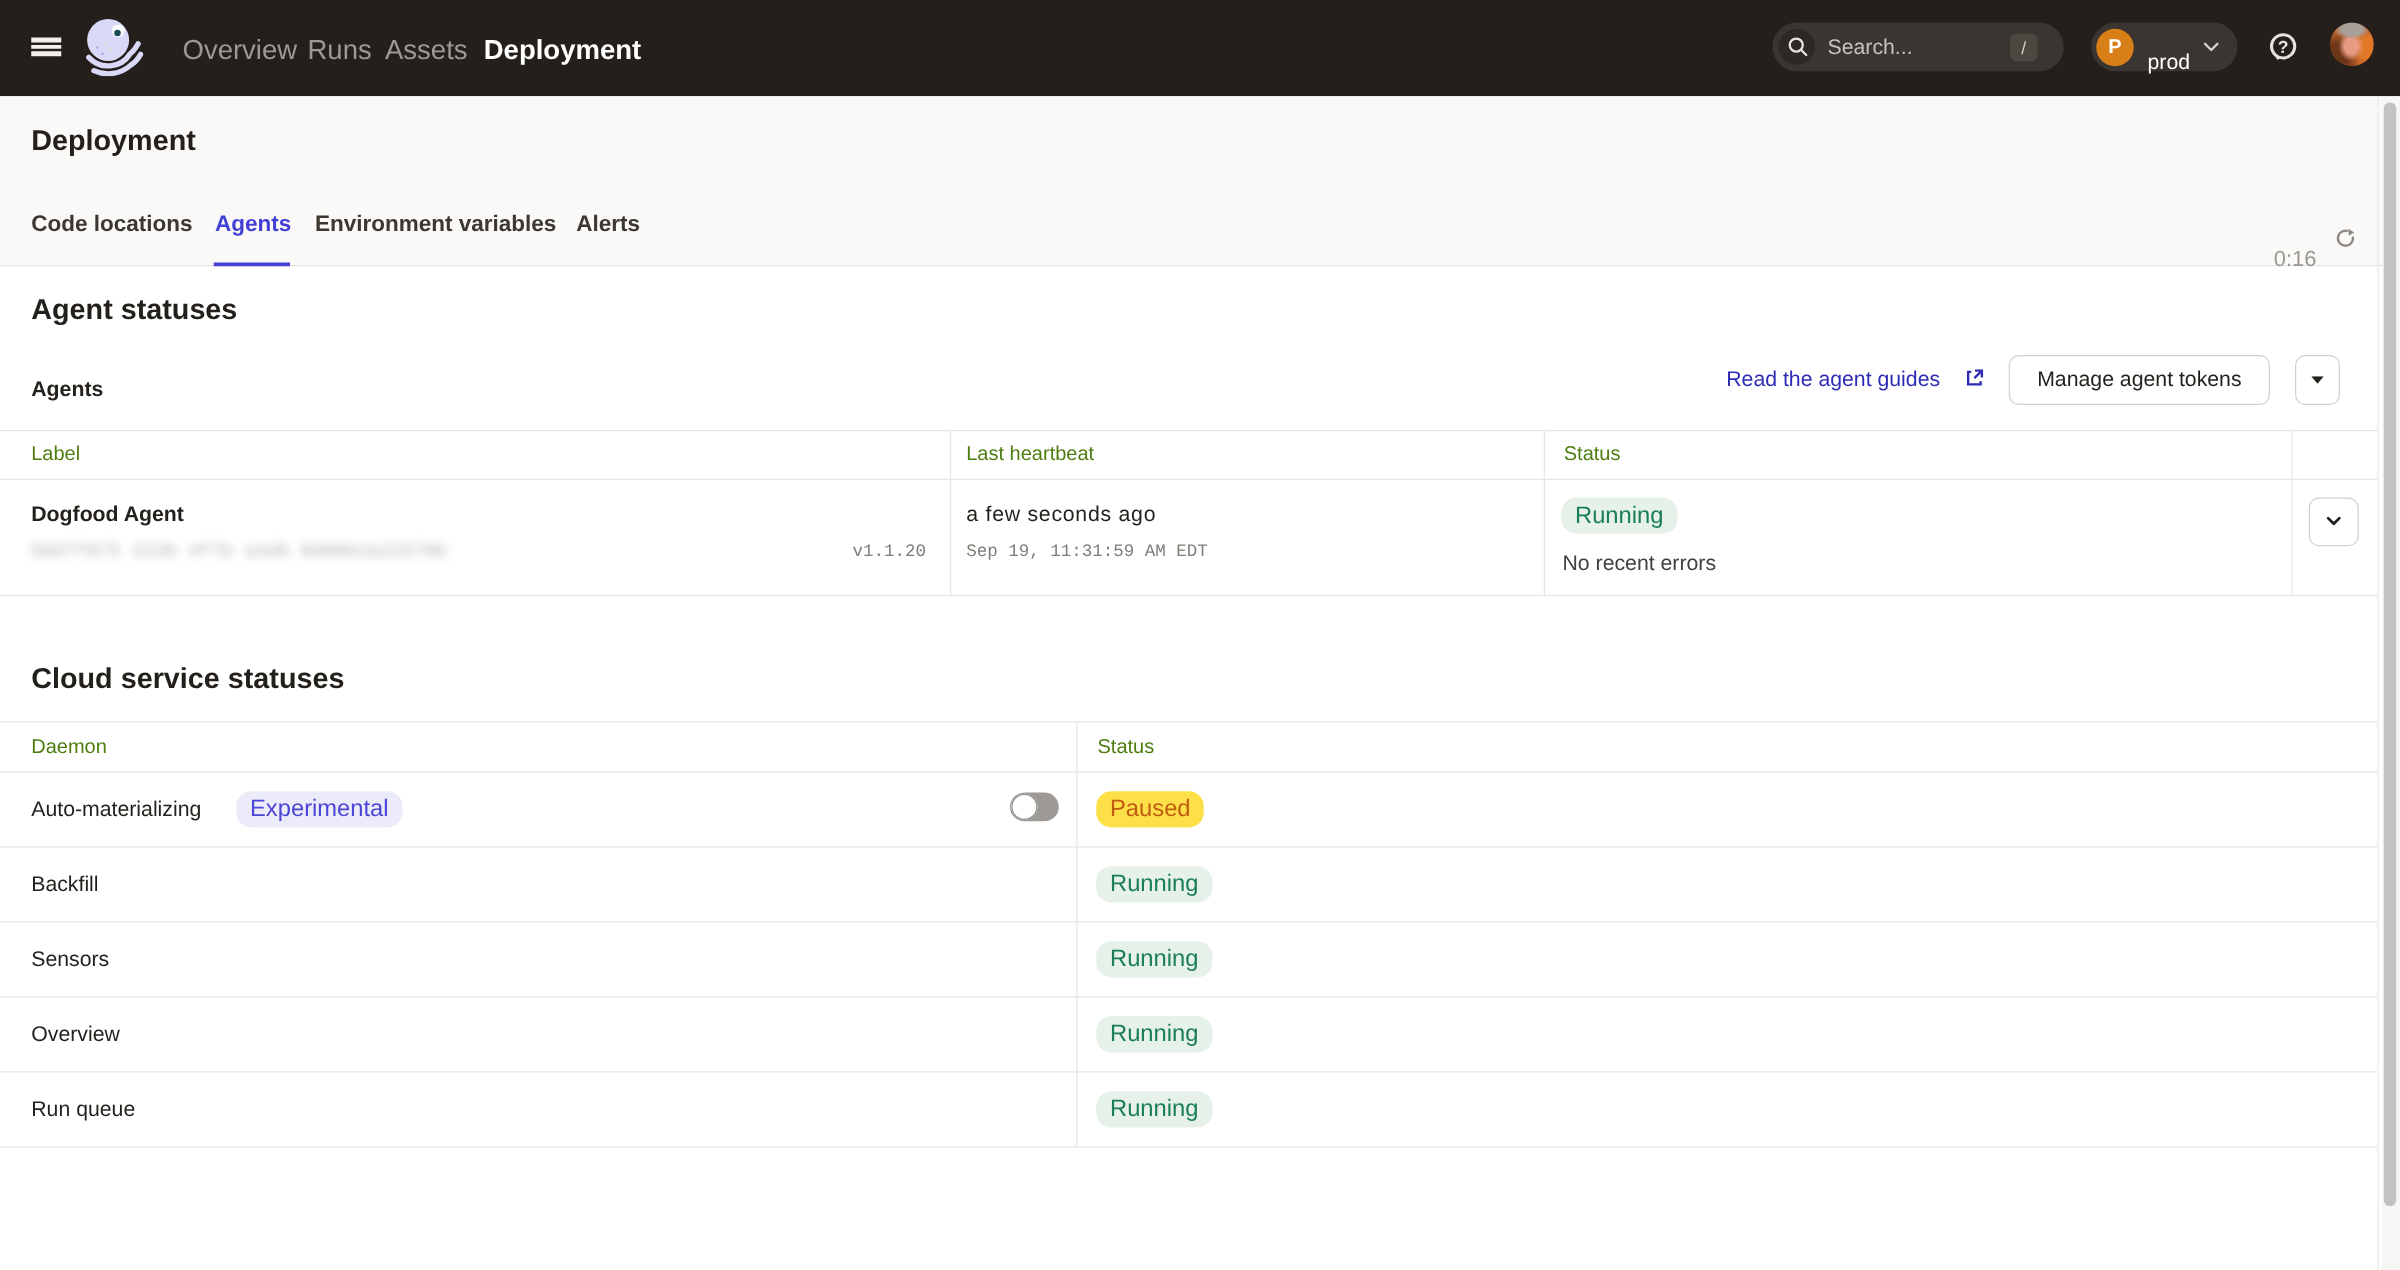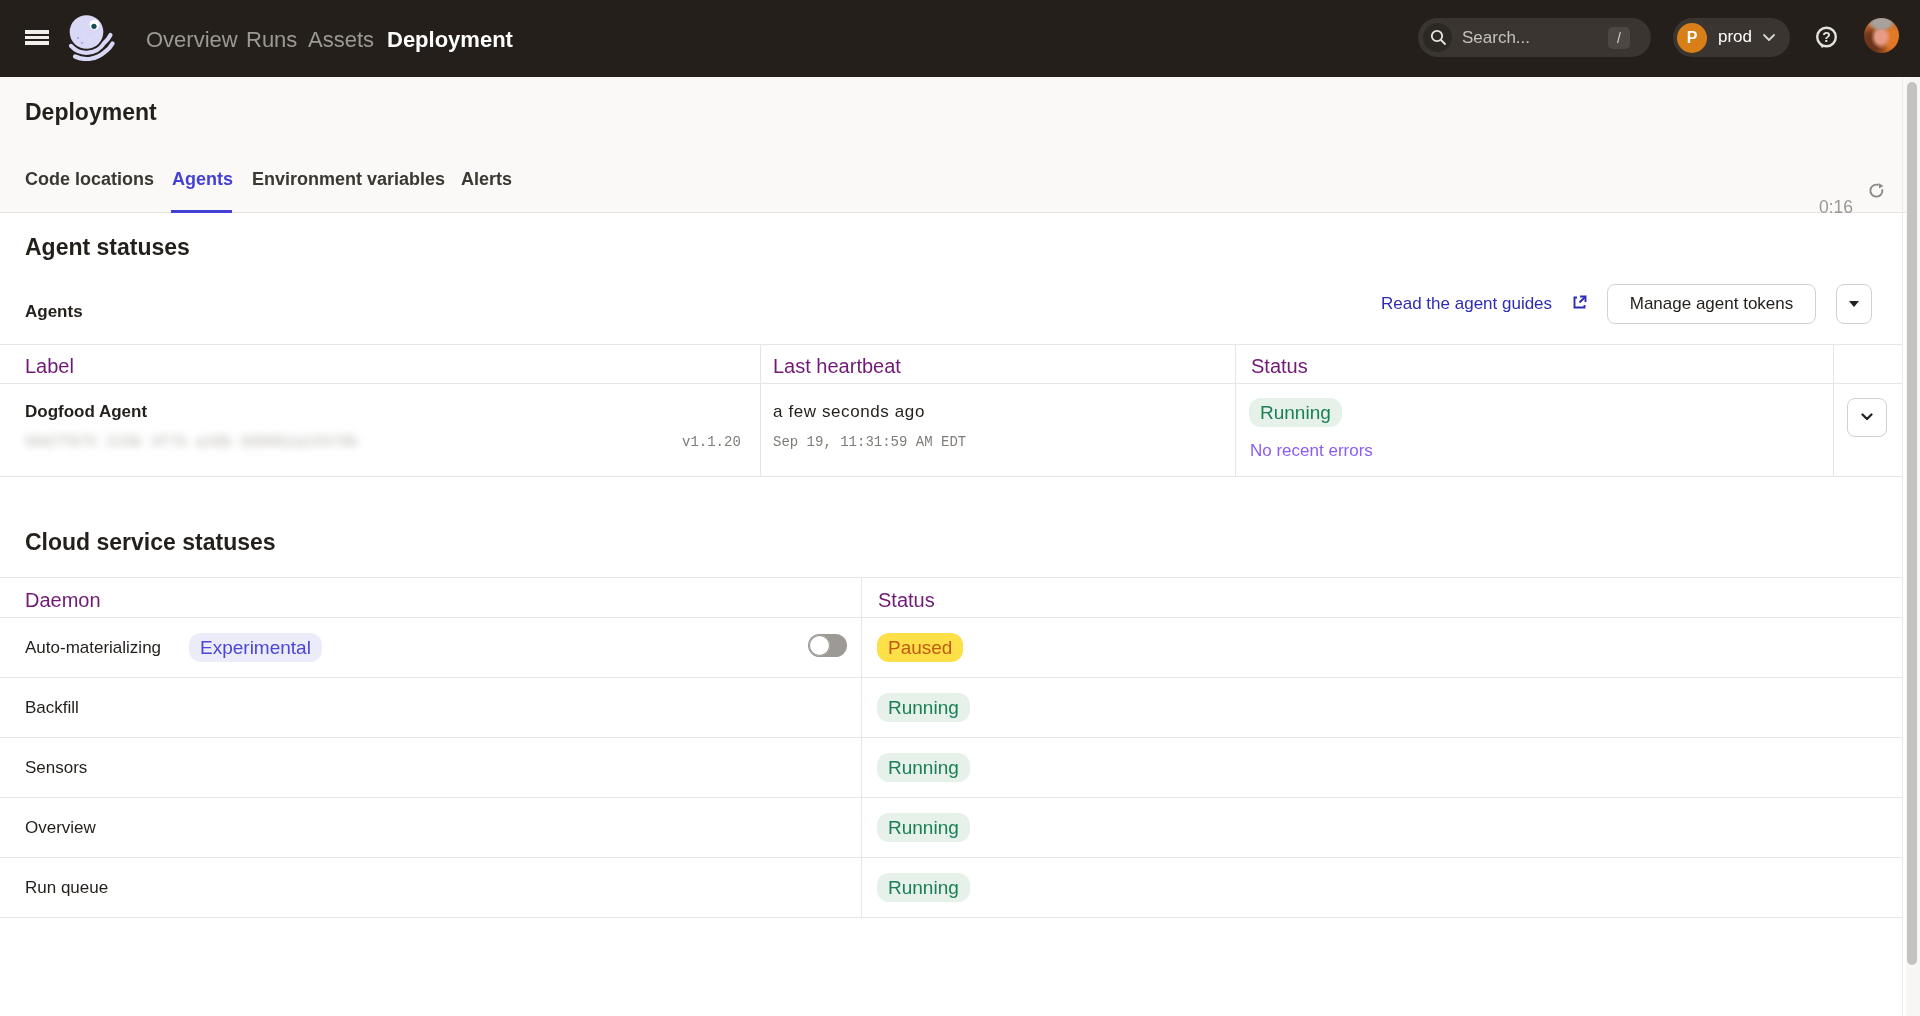--- a/index.html
+++ b/index.html
@@ -9,21 +9,21 @@
 
   
   .topnav { position:absolute; top:0; left:0; width:1920px; height:77px; background:#241f1b; }
   .burger div { position:absolute; left:25px; width:24px; height:3.5px; background:#f2f0ed; }
   .navlink { position:absolute; top:27px; font-size:22px; color:#9c9892; }
   .navlink.active { color:#ffffff; font-weight:700; }
   .searchpill { position:absolute; left:1418px; top:18px; width:233px; height:39px; background:#3a3530; border-radius:20px; }
   .slashbox { position:absolute; left:190px; top:9px; width:22px; height:22px; background:#4c4741; border-radius:5px; color:#d6d2cc; font-size:14px; text-align:center; line-height:22px; }
   .prodpill { position:absolute; left:1673px; top:18px; width:117px; height:39px; background:#3a3530; border-radius:20px; }
   .pcircle { position:absolute; left:4px; top:4.5px; width:30px; height:30px; border-radius:50%; background:#d97f17; color:#fff; font-size:16px; font-weight:700; text-align:center; line-height:30px; }
-  .prodtxt { position:absolute; left:45px; top:9px; color:#fff; font-size:17px; }
+  .prodtxt { position:absolute; left:45px; top:22px; color:#fff; font-size:17px; }
   .avatar { position:absolute; left:1864px; top:18px; width:35px; height:35px; border-radius:50%;
     background:
       radial-gradient(ellipse 42% 24% at 50% 15%, #a7a09b 0 55%, rgba(167,160,155,0) 100%),
       radial-gradient(ellipse 30% 36% at 48% 54%, #e79b85 0 50%, rgba(231,155,133,0) 95%),
       radial-gradient(circle at 16% 72%, rgba(70,35,18,0.65) 0 22%, transparent 48%),
       radial-gradient(circle at 86% 60%, rgba(238,130,40,0.8) 0 22%, transparent 52%),
       linear-gradient(150deg, #cd7030, #b05524 60%, #8f4520);
   }
 
   
@@ -32,21 +32,21 @@
   .tab { position:absolute; top:92px; font-size:18px; font-weight:700; color:#3b3731; }
   .tab.active { color:#4340d6; }
   .tabline { position:absolute; left:171px; top:133px; width:61px; height:3px; background:#4340d6; }
   .timer { position:absolute; left:1819px; top:104px; font-size:17.5px; color:#9a9792;margin-top:16px; }
 
   
   .h2 { position:absolute; left:25px; font-size:23px; font-weight:700; color:#231f1b; }
   .h3 { position:absolute; left:25px; font-size:17px; font-weight:700; color:#231f1b; }
   .hline { position:absolute; left:0; width:1902px; height:1px; background:#e8e6e3; }
   .vline { position:absolute; width:1px; background:#e8e6e3; }
-  .colhead { position:absolute; font-size:20px; color:#701a75; }
+  .colhead { position:absolute; font-size:16px; color:#4d7c0f; }
   .cell { position:absolute; font-size:17px; color:#231f1b; }
   .mono { font-family:"Liberation Mono", monospace; font-size:14px; color:#807c77; }
   .badge { position:absolute; font-size:19px; line-height:20px; padding:4.5px 11px; border-radius:12px; }
   .b-green { background:#e6f1ea; color:#1a7f52; }
   .b-orange { background:#fde047; color:#c05b12; }
   .b-violet { background:#ecebfa; color:#4b46d6; }
   .link { position:absolute; color:#2f2cb4; font-size:17px; }
   .btn { position:absolute; background:#fff; border:1px solid #d4d1cd; border-radius:8px; font-size:17px; color:#231f1b; text-align:center; }
   .redacted { position:absolute; filter:blur(4px); color:#aaa7a2; font-size:14px; font-family:"Liberation Mono",monospace; }
   .toggle { position:absolute; left:808px; width:39px; height:23px; background:#9d9a96; border-radius:12px; }
@@ -148,21 +148,21 @@
 <div class="colhead" style="left:25px; top:355px;">Label</div>
 <div class="colhead" style="left:773px; top:355px;">Last heartbeat</div>
 <div class="colhead" style="left:1251px; top:355px;">Status</div>
 
 <div class="cell" style="left:25px; top:402px; font-weight:700;">Dogfood Agent</div>
 <div class="redacted" style="left:25px; top:434px; letter-spacing:0.6px;">50d7f875 223b 4f7b a3db 0d00b2a22570b</div>
 <div class="cell mono" style="left:682px; top:434px;">v1.1.20</div>
 <div class="cell" style="left:773px; top:402px; letter-spacing:0.6px;">a few seconds ago</div>
 <div class="cell mono" style="left:773px; top:434px;">Sep 19, 11:31:59 AM EDT</div>
 <div class="badge b-green" style="left:1249px; top:398px;">Running</div>
-<div class="cell" style="left:1250px; top:441px; color:#8b5cf6;">No recent errors</div>
+<div class="cell" style="left:1250px; top:441px; color:#404040;">No recent errors</div>
 <div class="btn" style="left:1847px; top:398px; width:40px; height:39px;">
   <svg style="margin-top:14px;" width="12" height="8" viewBox="0 0 12 8">
       <path d="M 1.5 1.5 L 6 6 L 10.5 1.5" stroke="#231f1b" stroke-width="2.2" fill="none" stroke-linecap="round" stroke-linejoin="round"></path>
     </svg>
 </div>
 
 <div class="h2" style="top:529px">Cloud service statuses</div>
 
 <div class="hline" style="top:577px"></div>
 <div class="hline" style="top:617px"></div>

